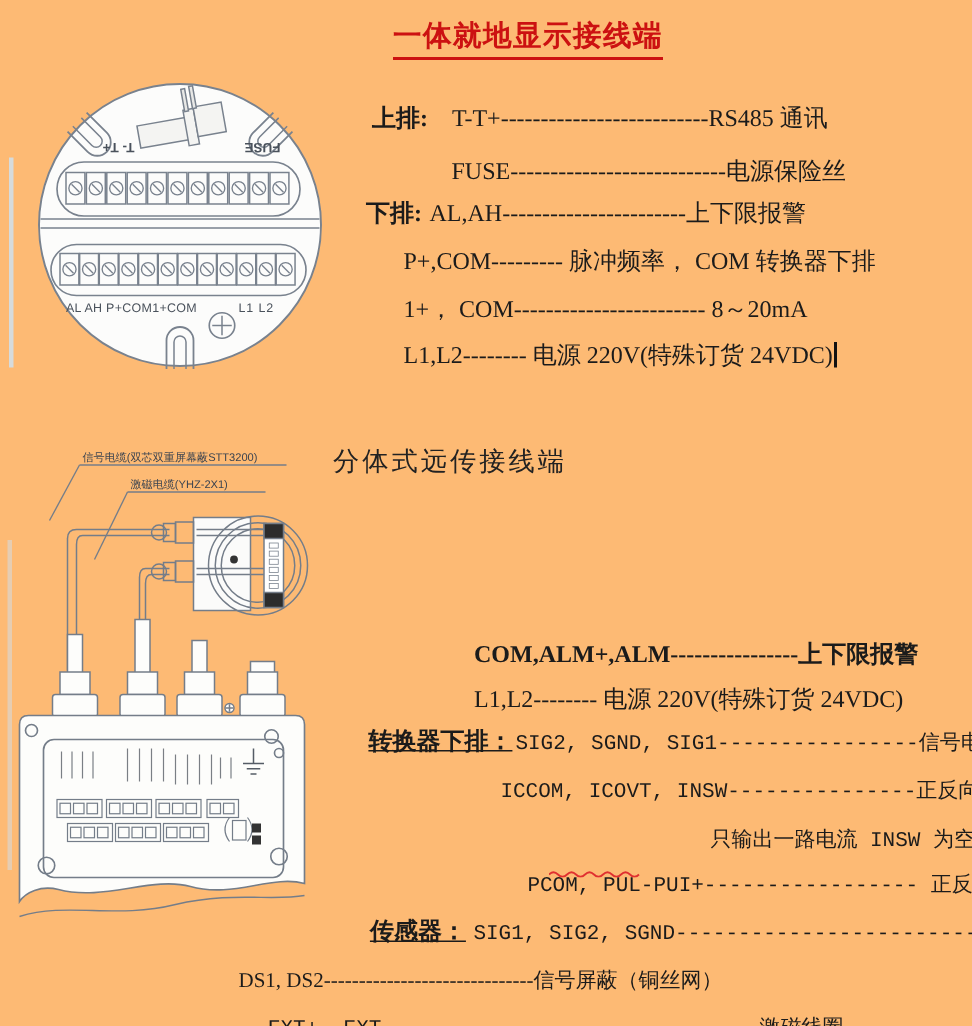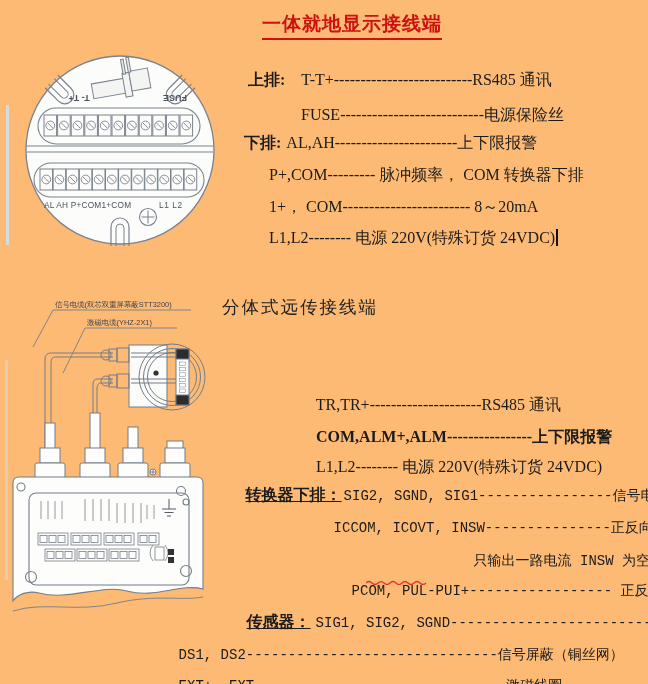--- a/index.html
+++ b/index.html
@@ -264,23 +264,20 @@
   <div class="row" style="left:253px;top:145px;">
     <span>P+,COM--------- 脉冲频率， COM 转换器下排</span>
   </div>
   <div class="row" style="left:253px;top:177px;">
     <span>1+， COM------------------------ 8～20mA</span>
   </div>
   <div class="row" style="left:253px;top:208px;">
     <span>L1,L2-------- 电源 220V(特殊订货 24VDC)</span><span class="cursor"></span>
   </div>
 
-  <div class="row" style="left:300px;top:375px;">
-    <span>TR,TR+---------------------RS485 通讯</span>
-  </div>
   <div class="row" style="left:300px;top:407px;font-weight:bold;">
     <span>COM,ALM+,ALM----------------上下限报警</span>
   </div>
   <div class="row" style="left:300px;top:437px;">
     <span>L1,L2-------- 电源 220V(特殊订货 24VDC)</span>
   </div>
   <div class="row mono" style="left:212px;top:468px;">
     <span class="lbl gap-xs">转换器下排：</span><span>SIG2, SGND, SIG1----------------信号电极</span>
   </div>
   <div class="row mono" style="left:300px;top:501px;">
@@ -291,20 +288,20 @@
   </div>
   <div class="row mono" style="left:318px;top:564px;">
     <span>PCOM, PUL-PUI+----------------- 正反向脉冲频率</span>
   </div>
   <svg id="squiggle" width="62" height="5" viewBox="0 0 62 5">
     <path d="M0,3 Q3,0 6,3 T12,3 T18,3 T24,3 T30,3 T36,3 T42,3 T48,3 T54,3 T60,3" fill="none" stroke="#e03030" stroke-width="1.2"></path>
   </svg>
   <div class="row mono" style="left:213px;top:595px;">
     <span class="lbl gap-sm">传感器：</span><span>SIG1, SIG2, SGND------------------------信号电极</span>
   </div>
-  <div class="row mono" style="left:145px;top:628px;">
+  <div class="row mono" style="left:145px;top:628px;font-family:Liberation Serif, serif;">
     <span>DS1, DS2------------------------------信号屏蔽（铜丝网）</span>
   </div>
   <div class="row mono" style="left:145px;top:659px;">
     <span>EXT+, EXT----------------------------- 激磁线圈</span>
   </div>
 
 </div>
 
 </body></html>

